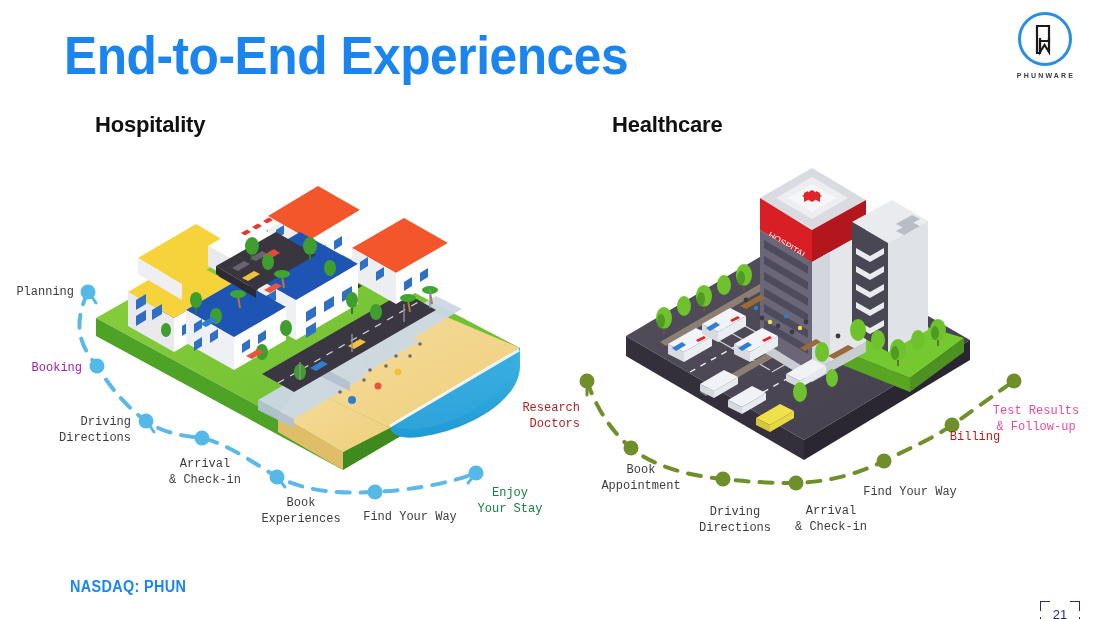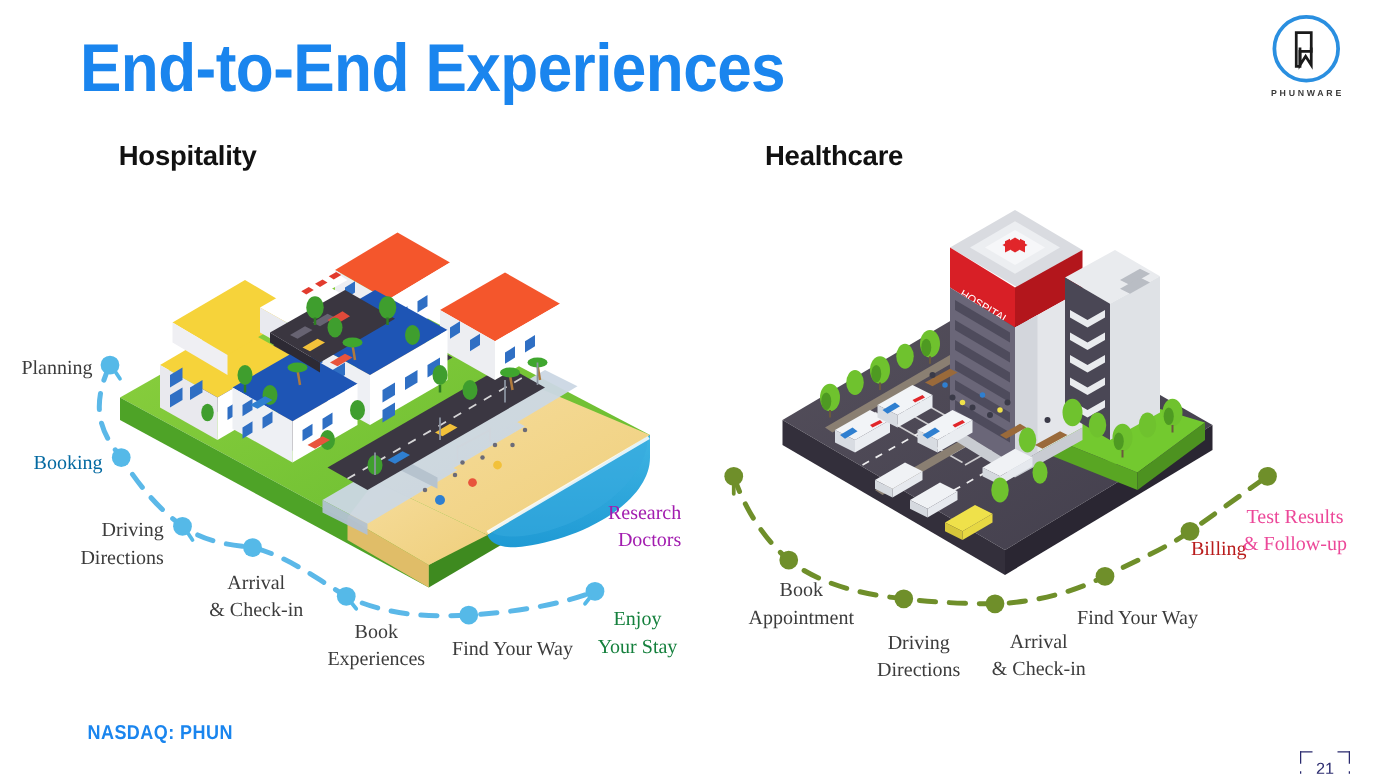--- a/index.html
+++ b/index.html
@@ -51,22 +51,22 @@
     font-size:13px;color:#2a2a6e;font-family:"Liberation Sans",sans-serif;
   }
   .pagenum .br{position:absolute;width:9px;height:9px;border:1.6px solid #2a2a6e;}
   .pagenum .tl{left:2px;top:2px;border-right:none;border-bottom:none;}
   .pagenum .tr{right:2px;top:2px;border-left:none;border-bottom:none;}
   .pagenum .bl{left:2px;bottom:2px;border-right:none;border-top:none;}
   .pagenum .brr{right:2px;bottom:2px;border-left:none;border-top:none;}
 
   
   .jlabel{
-    position:absolute;font-size:16px;line-height:1.35;color:#3c3c3c;
-    font-family:Liberation Serif, serif;white-space:pre;
+    position:absolute;font-size:12px;line-height:1.35;color:#3c3c3c;
+    font-family:Liberation Mono, monospace;white-space:pre;
   }
   .jlabel.center{text-align:center;transform:translateX(-50%);}
   .jlabel.right{text-align:right;transform:translateX(-100%);}
 
   
   .scene{position:absolute;left:0;top:0;width:1100px;height:619px;pointer-events:none;}
 </style>
 </head>
 <body>
 
@@ -551,31 +551,31 @@
           <circle cx="952" cy="425" r="7.5" fill="#6f8f2a"></circle>
         </g>
       <g>
           <circle cx="1014" cy="381" r="7.5" fill="#6f8f2a"></circle>
         </g>
     </g>
   </svg>
 
   <div id="labels-layer">
       <div class="jlabel right" style="left: 74px; top: 284px; color: rgb(60, 60, 60);">Planning</div>
-      <div class="jlabel right" style="left: 82px; top: 360px; color: #0369a1;">Booking</div>
+      <div class="jlabel right" style="left: 82px; top: 360px; color: #a21caf;">Booking</div>
       <div class="jlabel right" style="left: 131px; top: 414px; color: rgb(60, 60, 60);">Driving
 Directions</div>
       <div class="jlabel center" style="left: 205px; top: 456px; color: rgb(60, 60, 60);">Arrival
 &amp; Check-in</div>
       <div class="jlabel center" style="left: 301px; top: 495px; color: rgb(60, 60, 60);">Book
 Experiences</div>
       <div class="jlabel center" style="left: 410px; top: 509px; color: rgb(60, 60, 60);">Find Your Way</div>
       <div class="jlabel center" style="left: 510px; top: 485px; color: #15803d;">Enjoy
 Your Stay</div>
-      <div class="jlabel right" style="left: 545px; top: 400px; color: #a21caf;">Research
+      <div class="jlabel right" style="left: 580px; top: 400px; color: #b91c1c;">Research
 Doctors</div>
       <div class="jlabel center" style="left: 641px; top: 462px; color: rgb(60, 60, 60);">Book
 Appointment</div>
       <div class="jlabel center" style="left: 735px; top: 504px; color: rgb(60, 60, 60);">Driving
 Directions</div>
       <div class="jlabel center" style="left: 831px; top: 503px; color: rgb(60, 60, 60);">Arrival
 &amp; Check-in</div>
       <div class="jlabel center" style="left: 910px; top: 484px; color: rgb(60, 60, 60);">Find Your Way</div>
       <div class="jlabel center" style="left: 975px; top: 429px; color: #b91c1c;">Billing</div>
       <div class="jlabel center" style="left: 1036px; top: 403px; color: #ec4899;">Test Results

